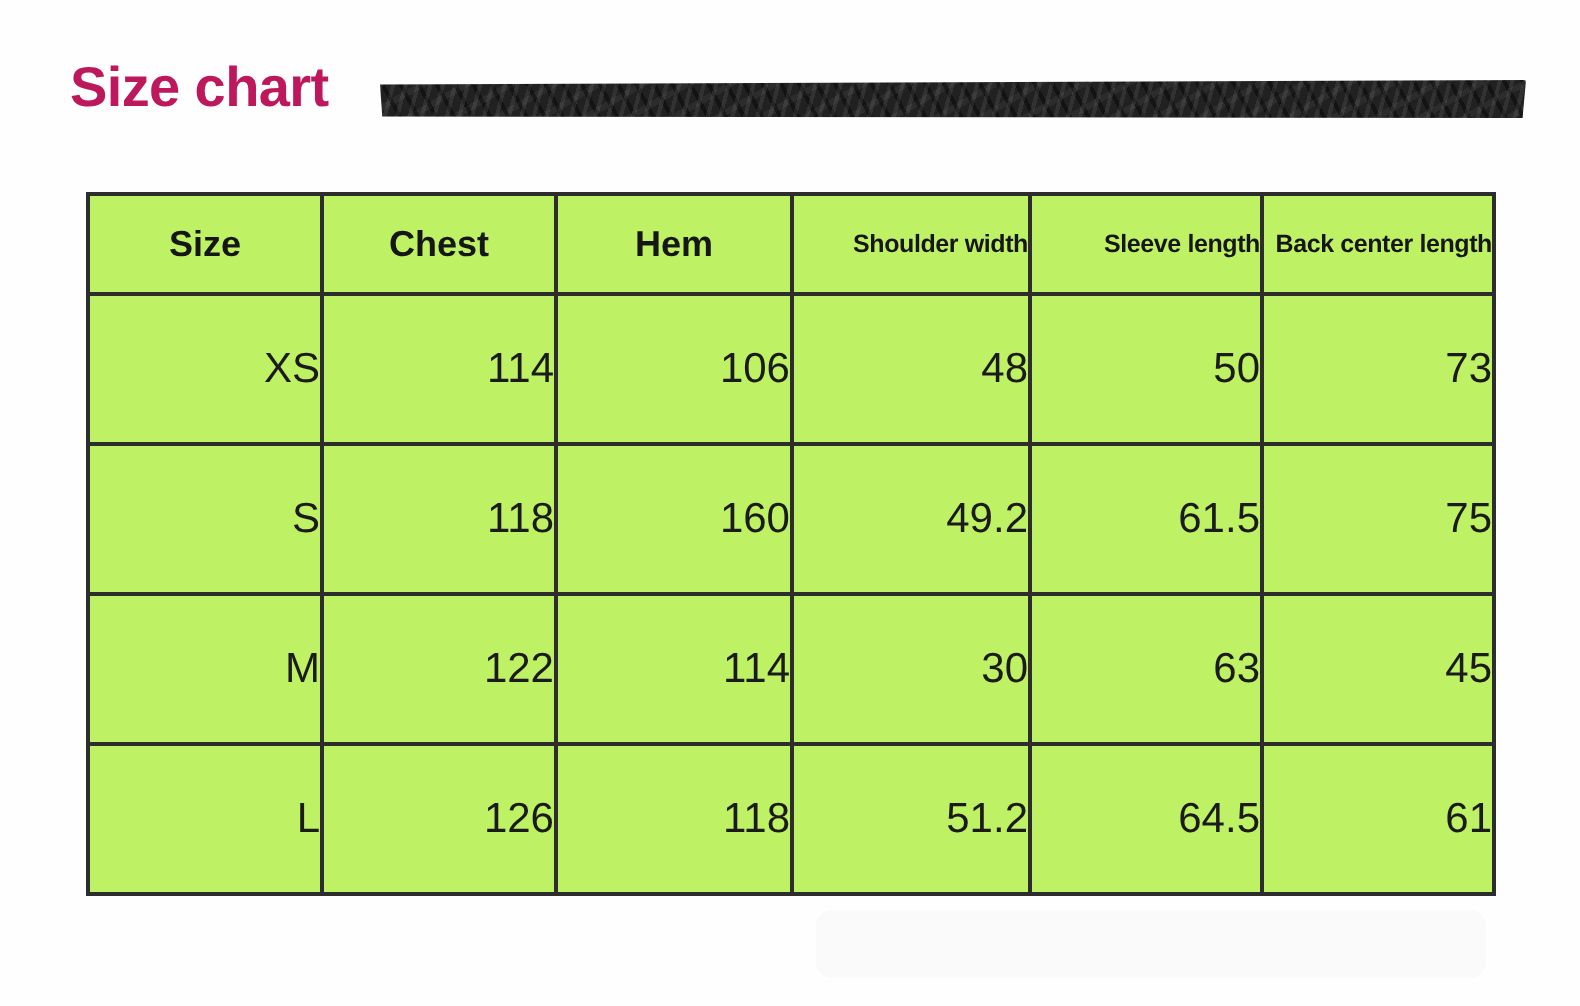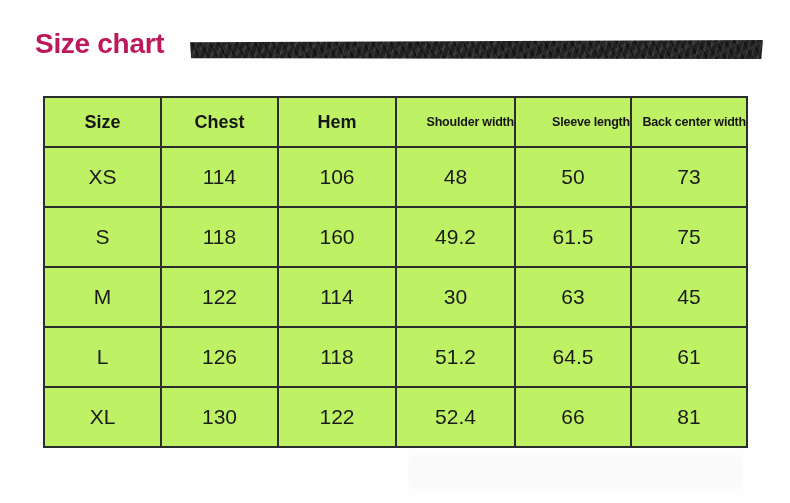--- a/index.html
+++ b/index.html
@@ -56,21 +56,21 @@
     text-align: center;
     vertical-align: middle;
     padding: 0;
     overflow: hidden;
     white-space: nowrap;
   }
   .size-table tr { height: 50px; }
   .size-table th { color: #161616; }
   .size-table th.h-lg { font-size: 18px; font-weight: 700; }
   .size-table th.h-sm { font-size: 12.5px; font-weight: 700; letter-spacing: -0.2px; text-align: right; }
-  .size-table td { font-size: 21px; font-weight: 400; color: #1b1b1b; }
+  .size-table td { font-size: 21px; font-weight: 400; color: #1b1b1b; text-align: right; }
   .smudge {
     position: absolute;
     left: 408px;
     top: 455px;
     width: 335px;
     height: 34px;
     background: #fafafa;
     border-radius: 8px;
   }
 </style>
@@ -89,21 +89,21 @@
       <col style="width:116px">
       <col style="width:116px">
   </colgroup>
   <thead>
     <tr>
       <th class="h-lg">Size</th>
       <th class="h-lg">Chest</th>
       <th class="h-lg">Hem</th>
       <th class="h-sm">Shoulder width</th>
       <th class="h-sm">Sleeve length</th>
-      <th class="h-sm">Back center width</th>
+      <th class="h-sm">Back center length</th>
     </tr>
   </thead>
   <tbody>
     <tr>
       <td>XS</td>
       <td>114</td>
       <td>106</td>
       <td>48</td>
       <td>50</td>
       <td>73</td>
@@ -125,24 +125,16 @@
       <td>45</td>
     </tr>
     <tr>
       <td>L</td>
       <td>126</td>
       <td>118</td>
       <td>51.2</td>
       <td>64.5</td>
       <td>61</td>
     </tr>
-    <tr>
-      <td>XL</td>
-      <td>130</td>
-      <td>122</td>
-      <td>52.4</td>
-      <td>66</td>
-      <td>81</td>
-    </tr>
   </tbody>
 </table>
 
 <div class="smudge"></div>
 
 </body></html>

